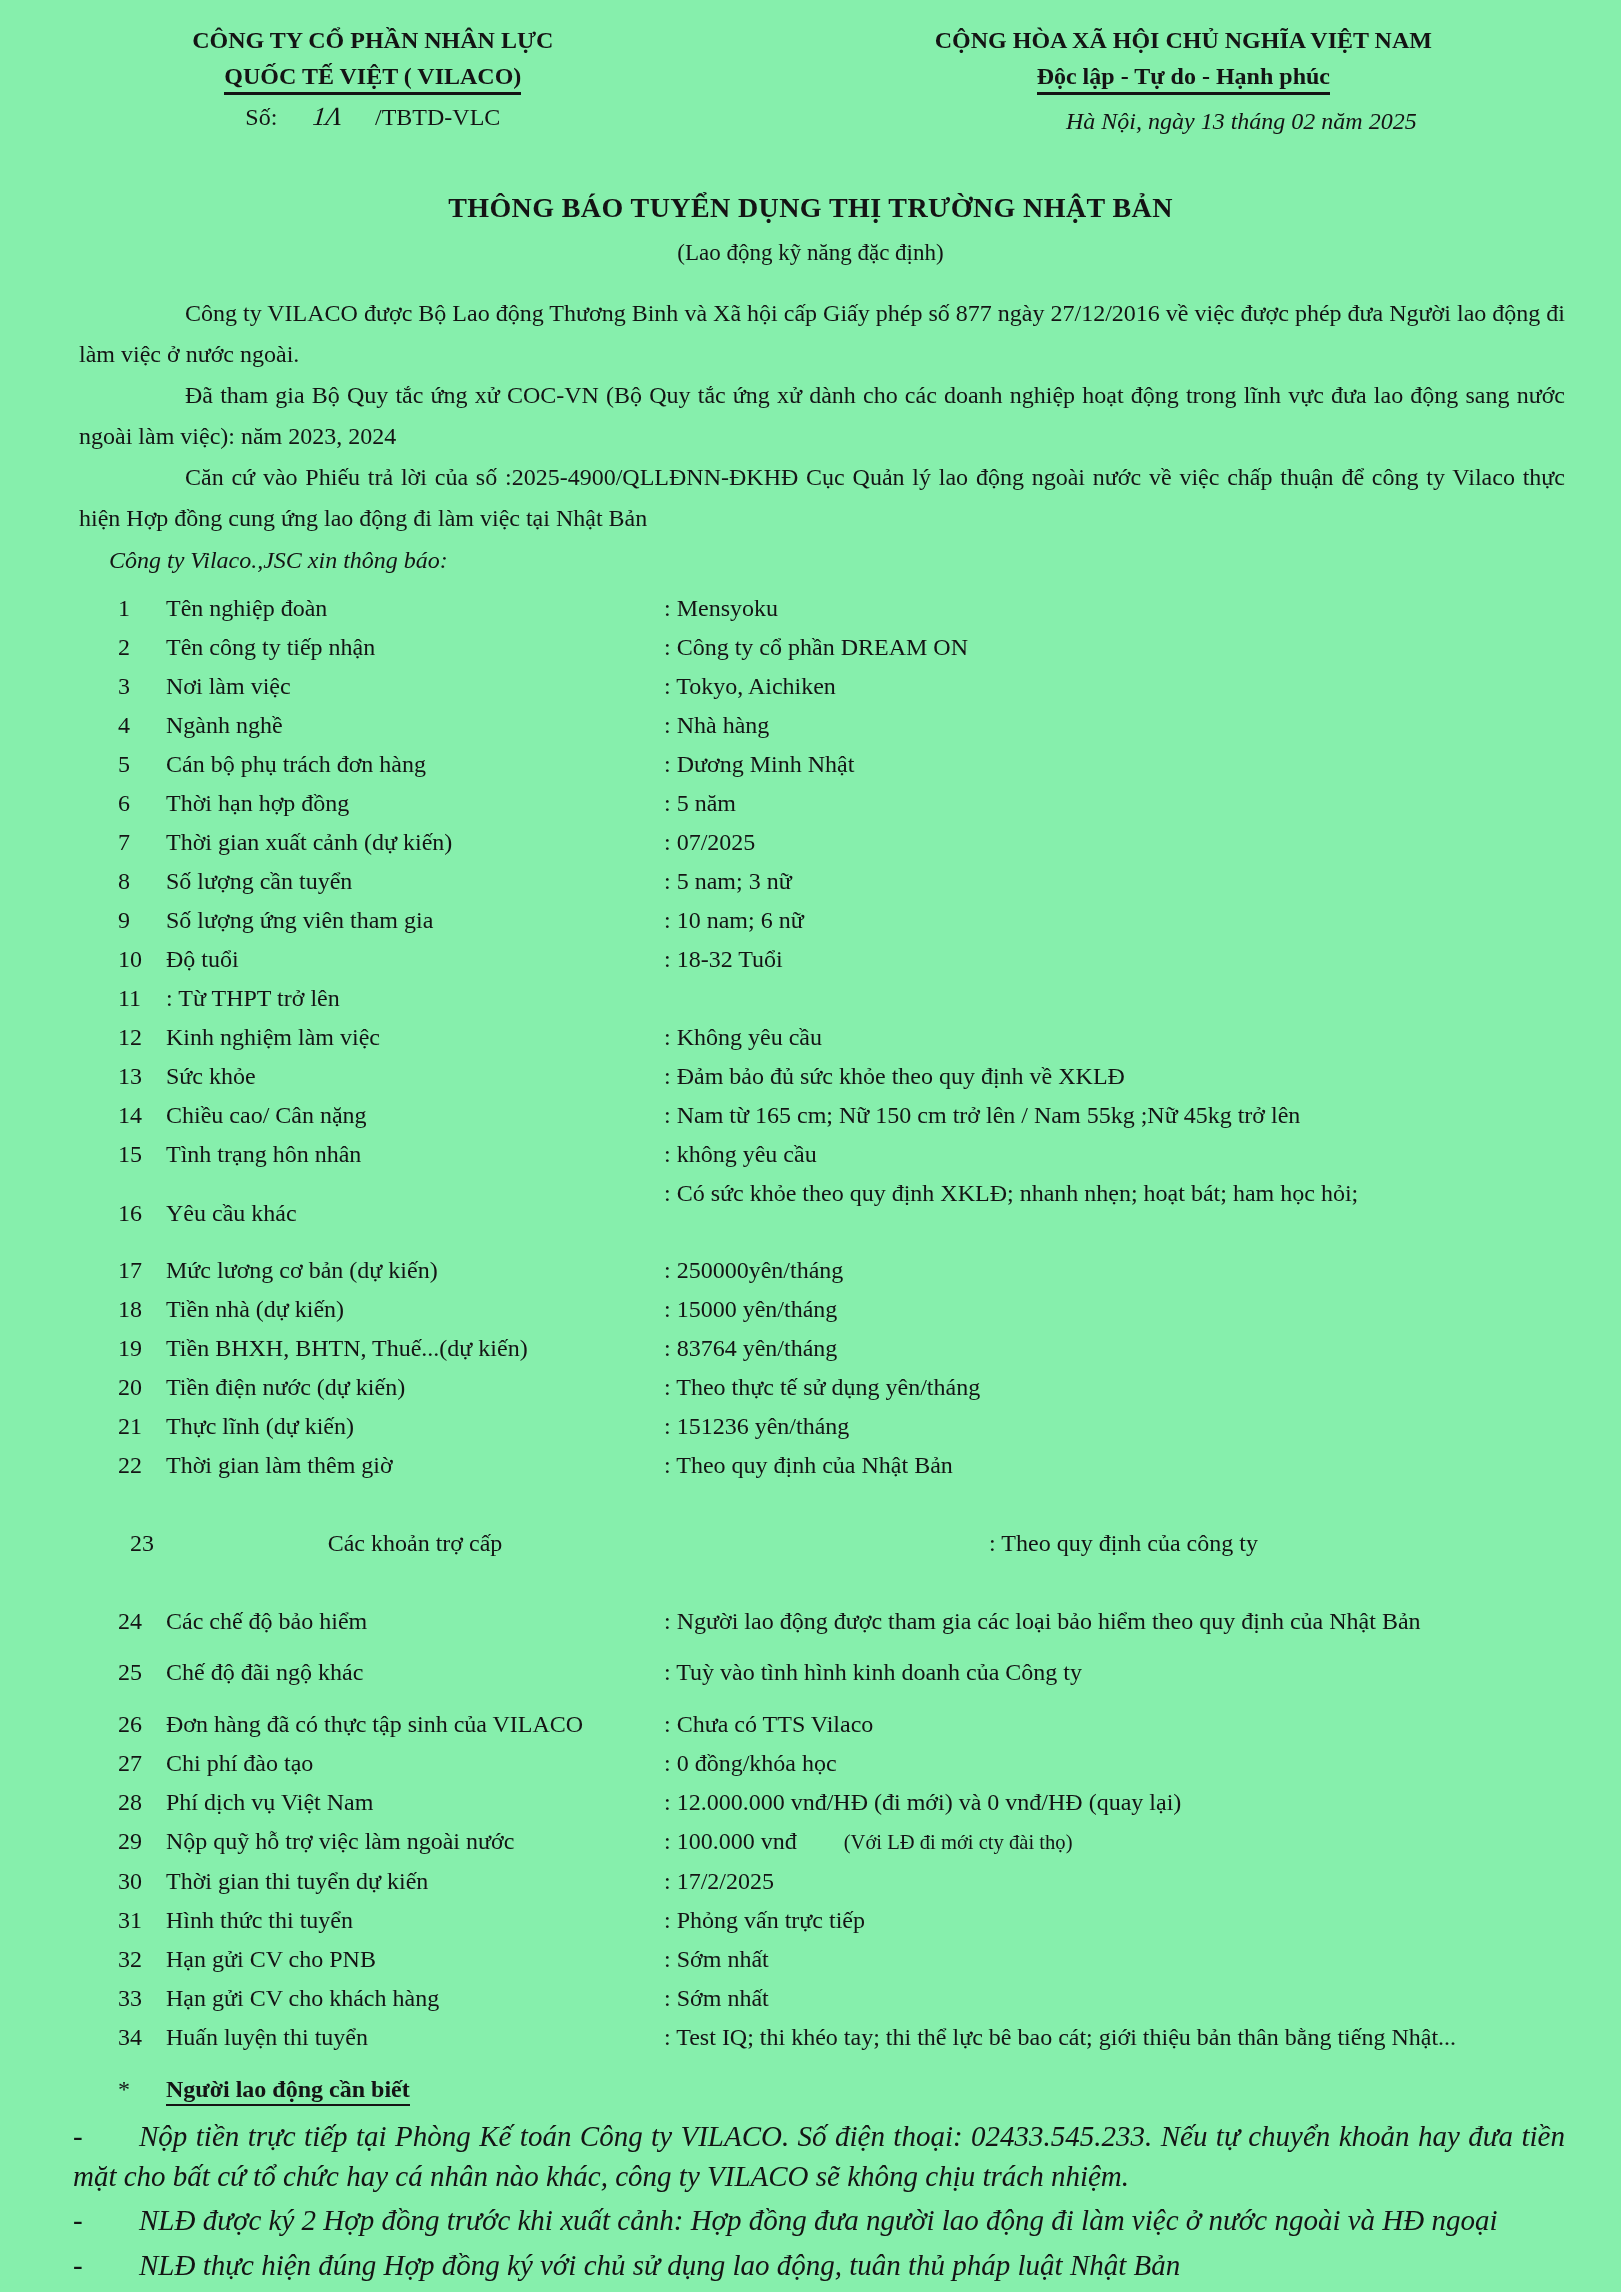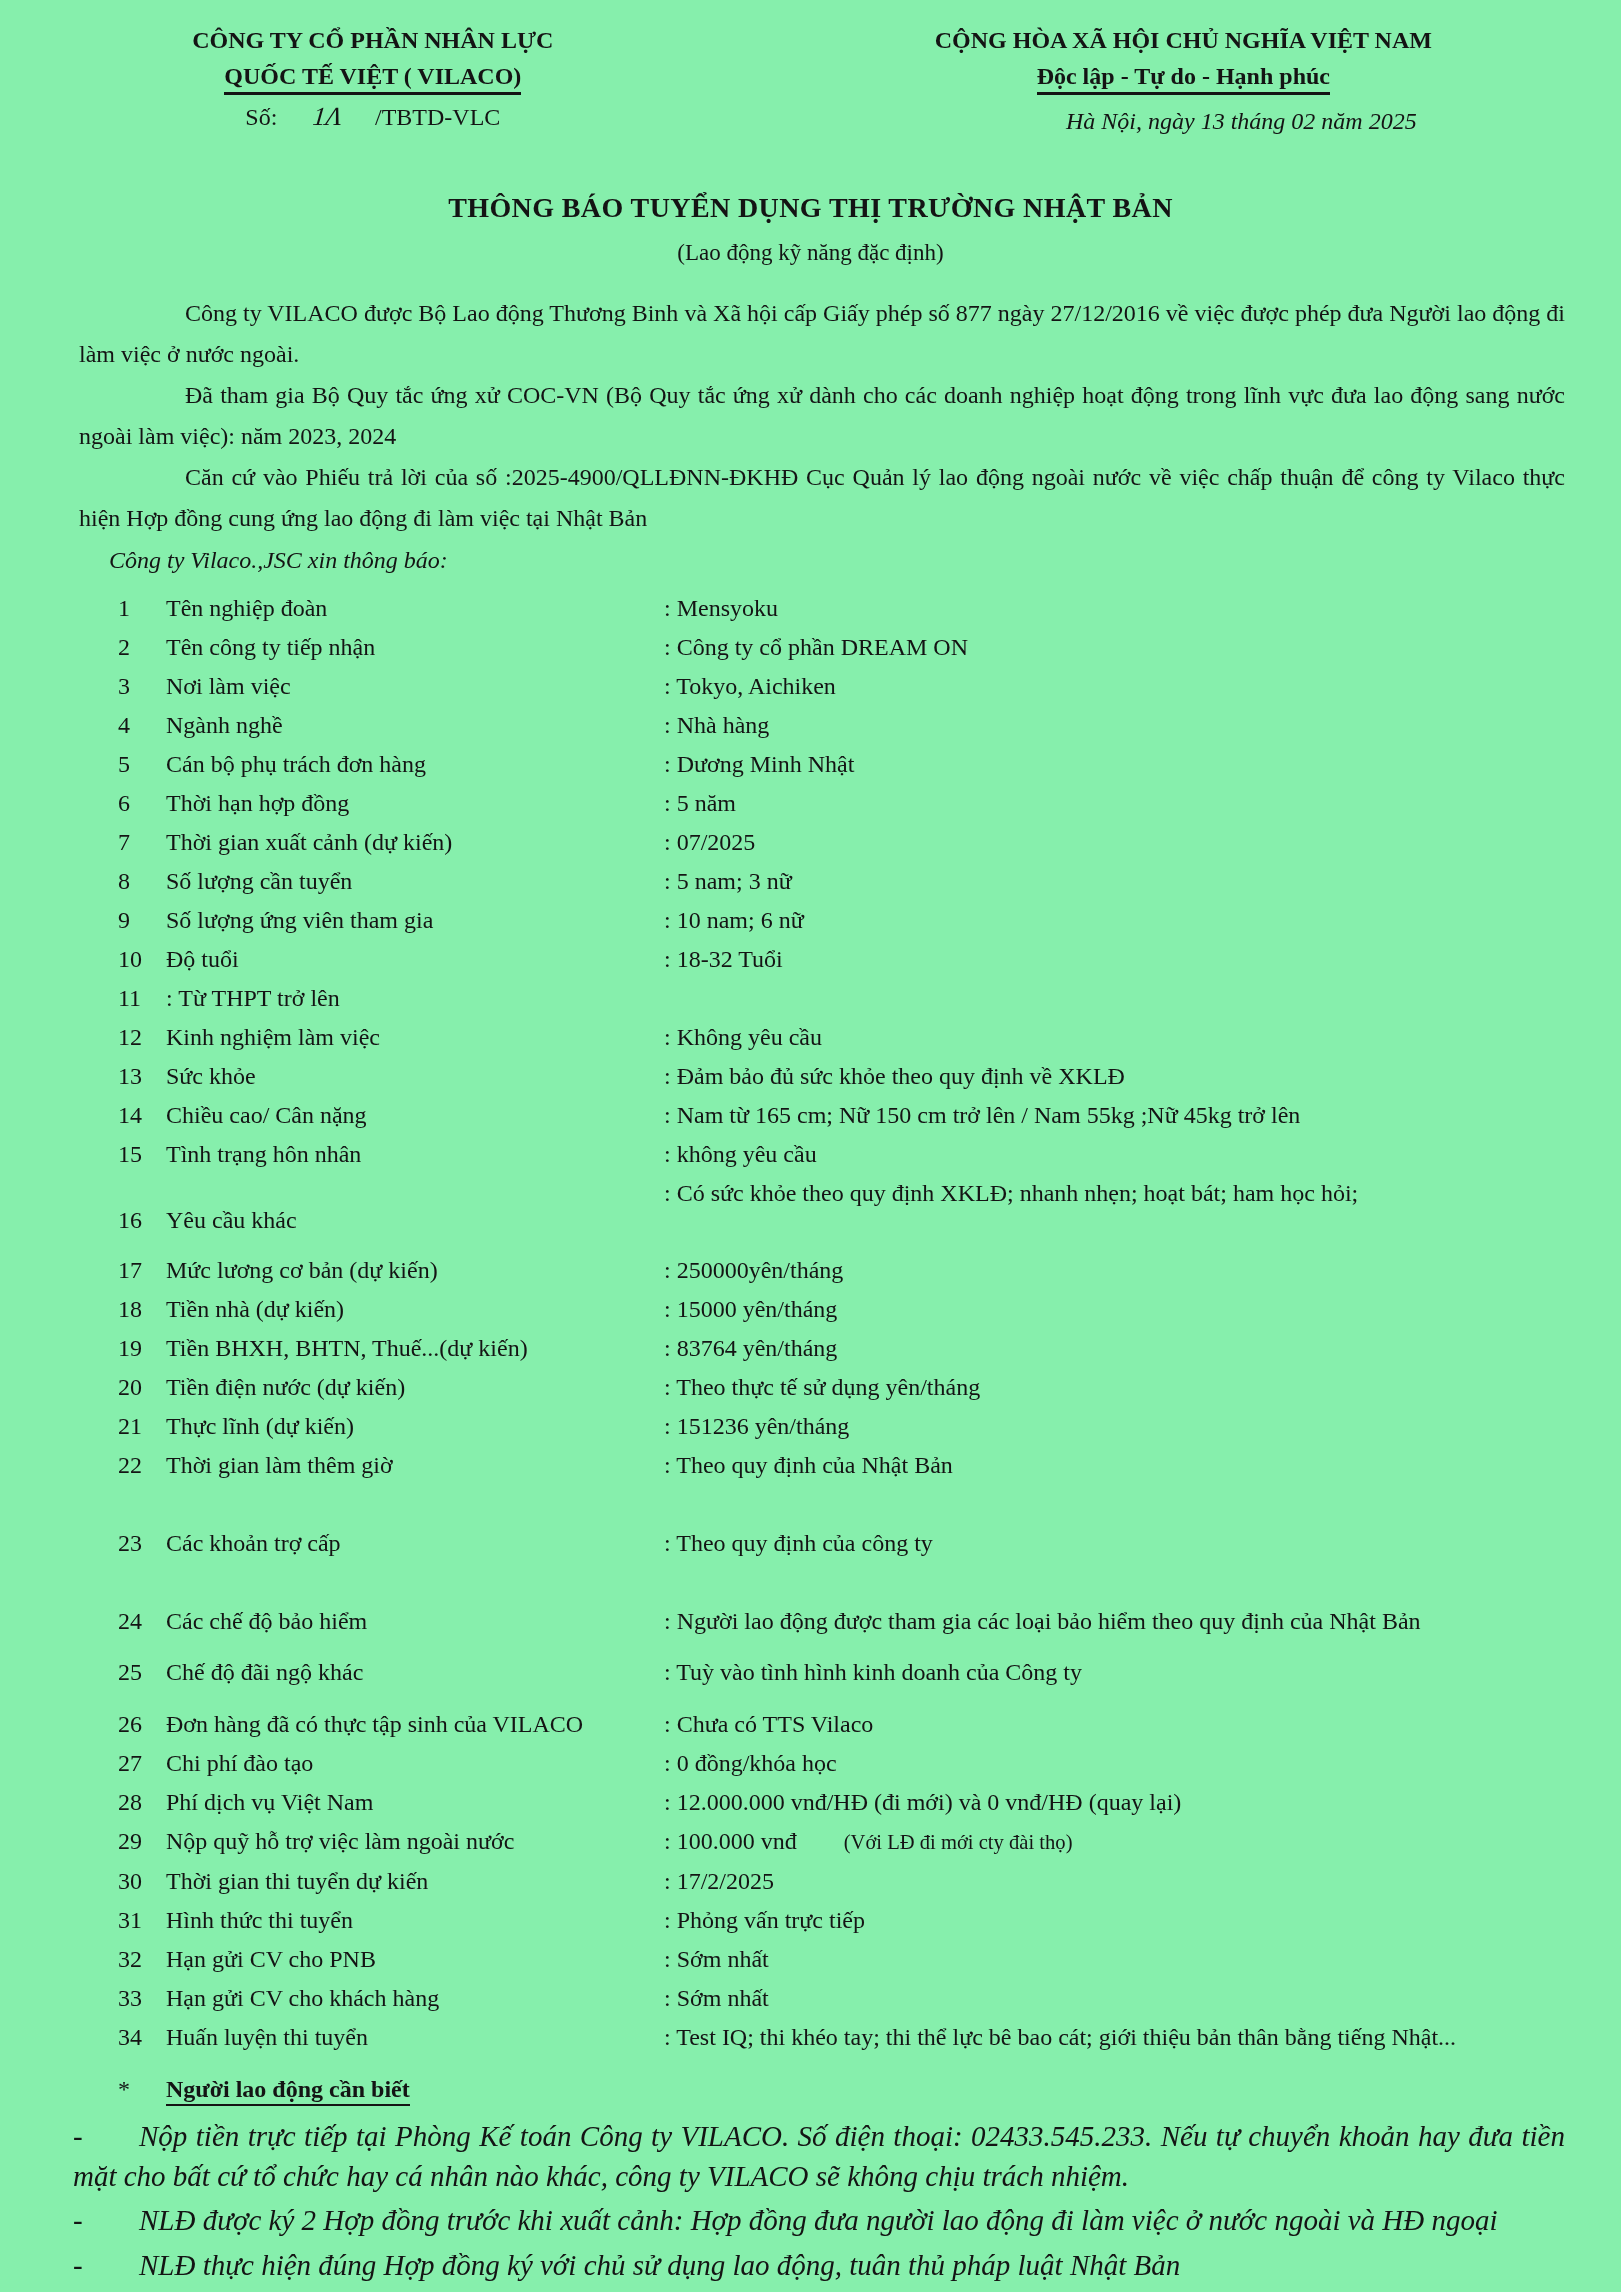--- a/index.html
+++ b/index.html
@@ -31,22 +31,22 @@
   .para{text-indent:106px;margin:0;}
   .announce{margin:1.8px 0 5.4px 109px;font-style:italic;font-size:24px;line-height:41px;}
   
   .list{margin:7.2px 38px 0 118px;font-size:24px;}
   .row{display:flex;line-height:39px;align-items:flex-start;}
   .num{width:48px;flex:none;}
   .label{width:498px;flex:none;}
   .value{flex:1;}
   .note{font-size:20.6px;margin-left:47px;white-space:nowrap;}
   .row-16{margin-bottom:38px;}
-  .row-16 .num,.row-16 .label{position:relative;top:27px;}
-  .row-23{margin-top:39px;margin-bottom:39px;}
+  .row-16 .num,.row-16 .label{position:relative;top:20px;}
+  .row-23{margin-top:39px;margin-bottom:39px;text-align:center;}
   .row-24{margin-bottom:12.5px;}
   .row-25{margin-bottom:12.5px;}
   
   .notes-heading{margin:12.5px 0 3.6px 118px;font-size:24px;line-height:41px;}
   .star{display:inline-block;width:48px;}
   .notes-heading b{border-bottom:2.7px solid #141414;padding-bottom:1.8px;}
   .bullets{margin:5.4px 56px 0 73px;font-size:29px;line-height:40px;}
   .bullet{font-style:italic;text-align:justify;margin:4.5px 0 0 0;}
   .dash{display:inline-block;width:66px;font-style:normal;}
 </style>

